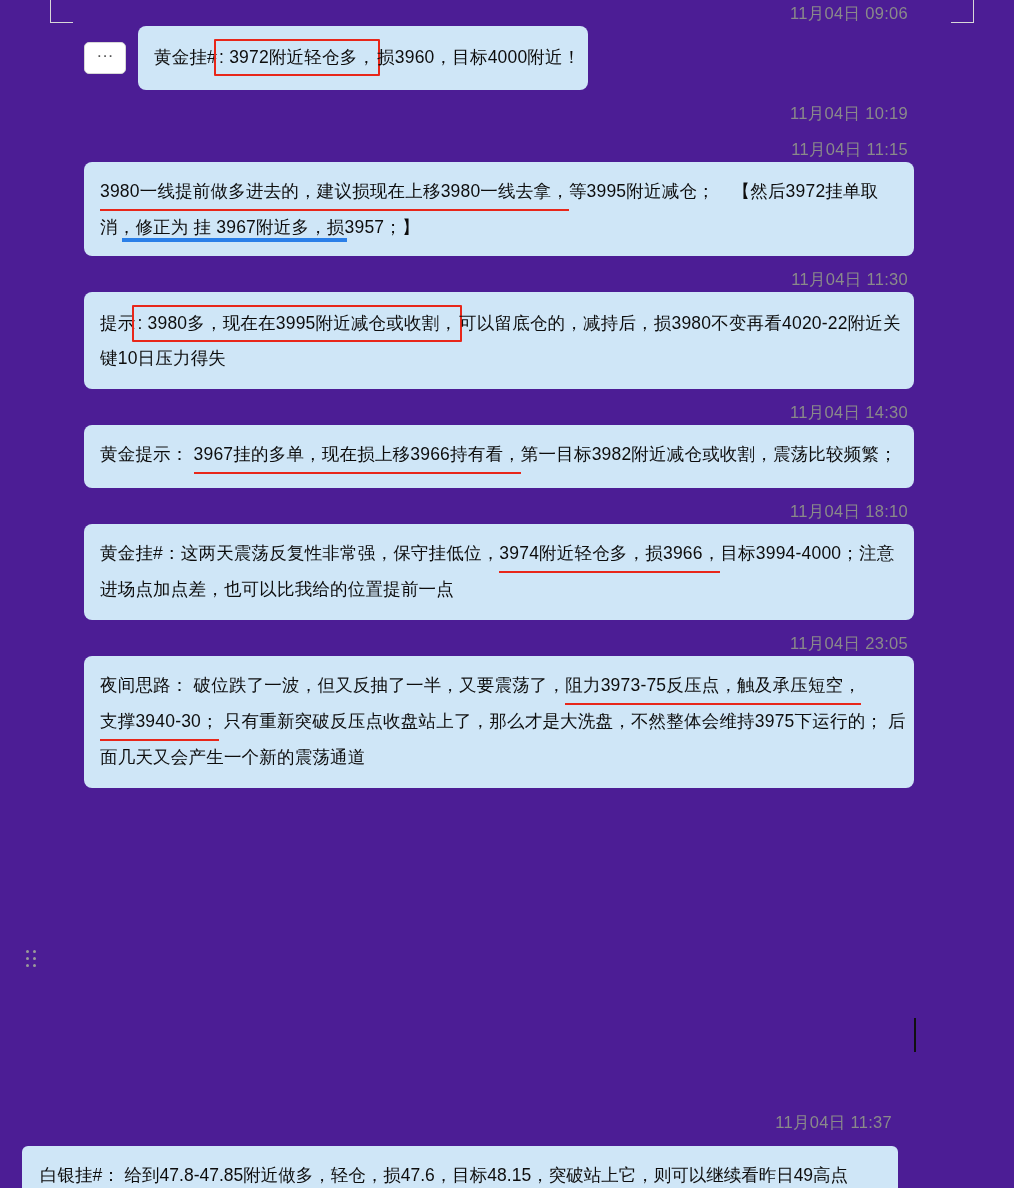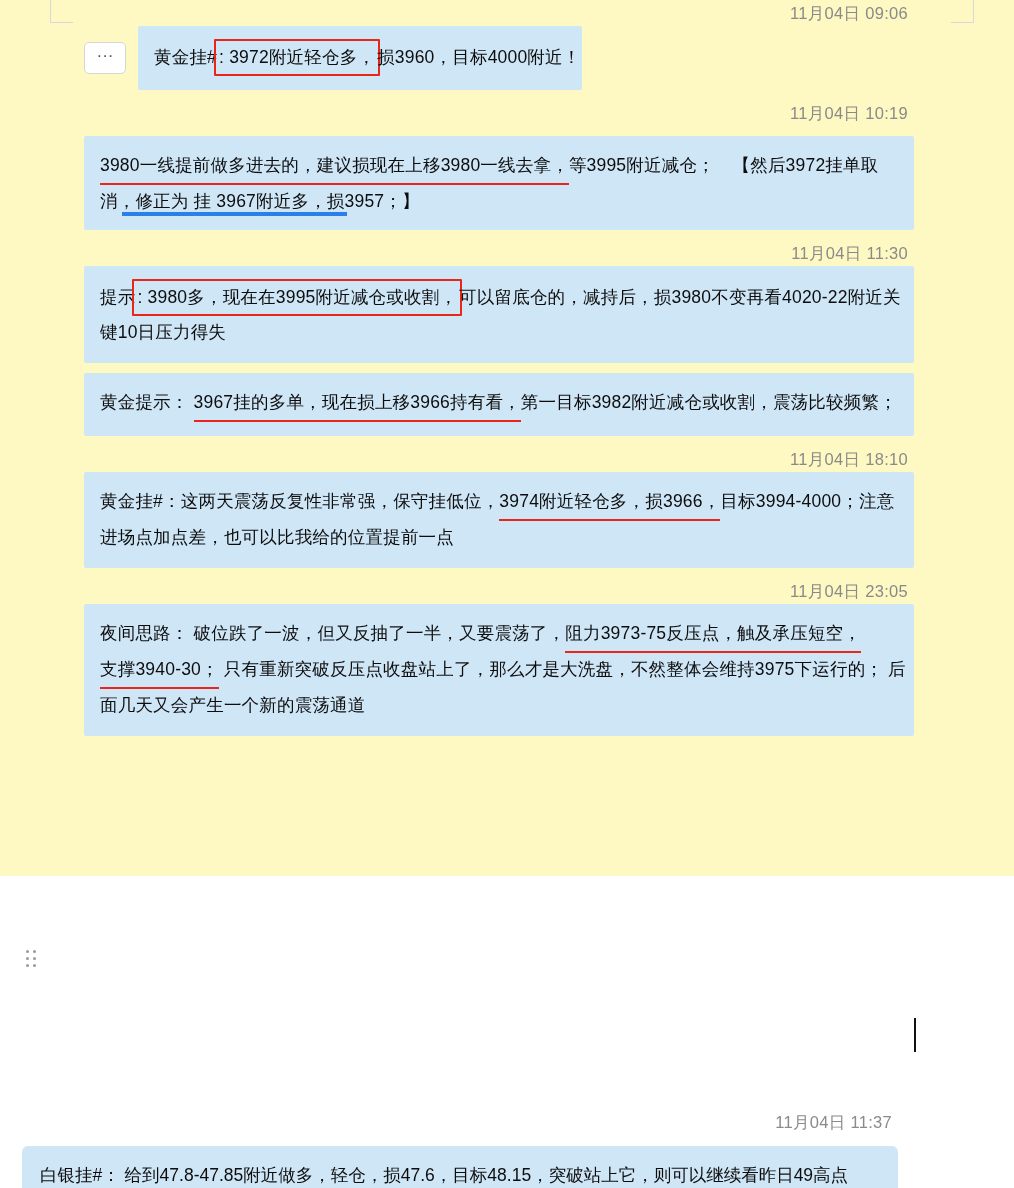--- a/index.html
+++ b/index.html
@@ -10,22 +10,22 @@
   body {
     width: 1014px;
     height: 1188px;
     font-family: "Liberation Sans", sans-serif;
     position: relative;
     overflow: hidden;
   }
   .page {
     position: relative;
     width: 1014px;
-    height: 876px;
-    background: #fef9c3;
+    height: 1188px;
+    background: #4c1d95;
   }
   
   .corner-mark {
     position: absolute;
     width: 22px;
     height: 22px;
     border-color: #d8d8d8;
     border-style: solid;
   }
   .corner-left { left: 50px; top: 0px; border-width: 0 0 1px 1px; }
@@ -91,22 +91,22 @@
     color: #555;
     font-size: 17px;
     line-height: 26px;
     text-align: center;
     margin-right: 12px;
     margin-top: 16px;
     flex: 0 0 auto;
   }
   .bubble {
     background: #cfe6f7;
-    border-radius: 2px;
-    padding: 13px 2px 14px 16px;
+    border-radius: 8px;
+    padding: 13px 8px 14px 16px;
     font-size: 17.5px;
     line-height: 33px;
     color: #0d0d0d;
     letter-spacing: 0.2px;
     flex: 1 1 auto;
   }
   .bubble.narrow {
     flex: 0 0 auto;
   }
 
@@ -174,38 +174,40 @@
           <span>黄金挂#</span><span class="box-red">: 3972附近轻仓多，</span><span>损3960，目标4000附近！</span>
         </div>
       </div>
     </div>
 
     <div class="msg-block">
       <div class="ts">11月04日 10:19</div>
     </div>
 
     <div class="msg-block">
+      <div class="ts">11月04日 11:15</div>
       <div class="row">
         <div class="bubble">
           <span class="ul-red">3980一线提前做多进去的，建议损现在上移3980一线去拿，</span><span>等3995附近减仓；　【然后3972挂单取消，修正为 挂 3967附近多，损3957；】</span>
           <span class="blue-rule"></span>
         </div>
       </div>
     </div>
 
     <div class="msg-block">
       <div class="ts">11月04日 11:30</div>
       <div class="row">
         <div class="bubble">
           <span>提示</span><span class="box-red">: 3980多，现在在3995附近减仓或收割，</span><span>可以留底仓的，减持后，损3980不变再看4020-22附近关键10日压力得失</span>
         </div>
       </div>
     </div>
 
     <div class="msg-block">
+      <div class="ts">11月04日 14:30</div>
       <div class="row">
         <div class="bubble">
           <span>黄金提示： </span><span class="ul-red">3967挂的多单，现在损上移3966持有看，</span><span>第一目标3982附近减仓或收割，震荡比较频繁；</span>
         </div>
       </div>
     </div>
 
 
     <div class="msg-block">
       <div class="ts">11月04日 18:10</div>

